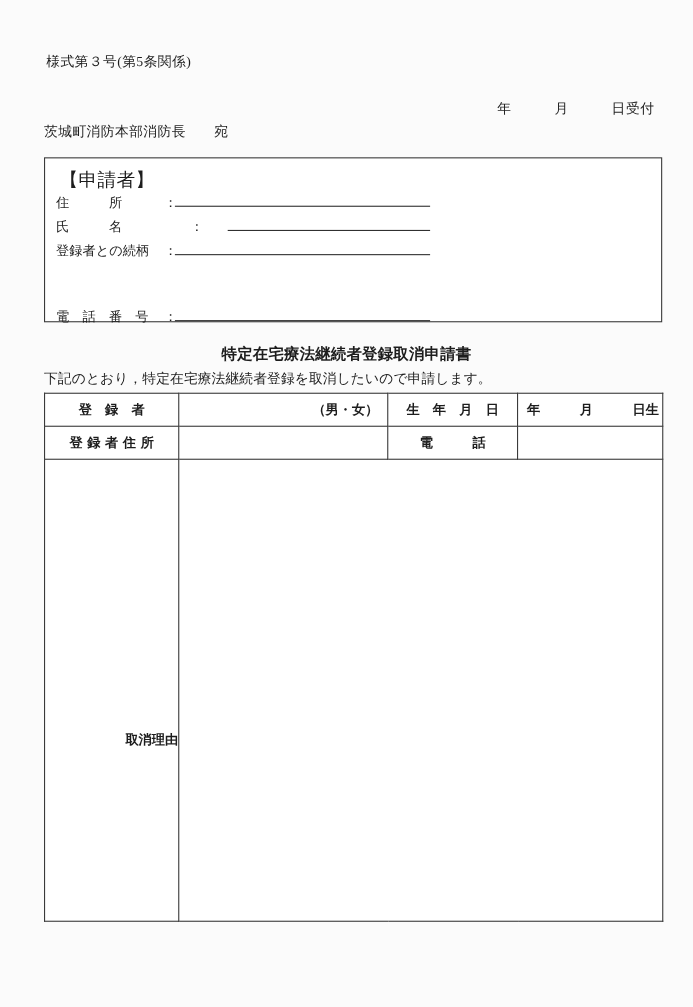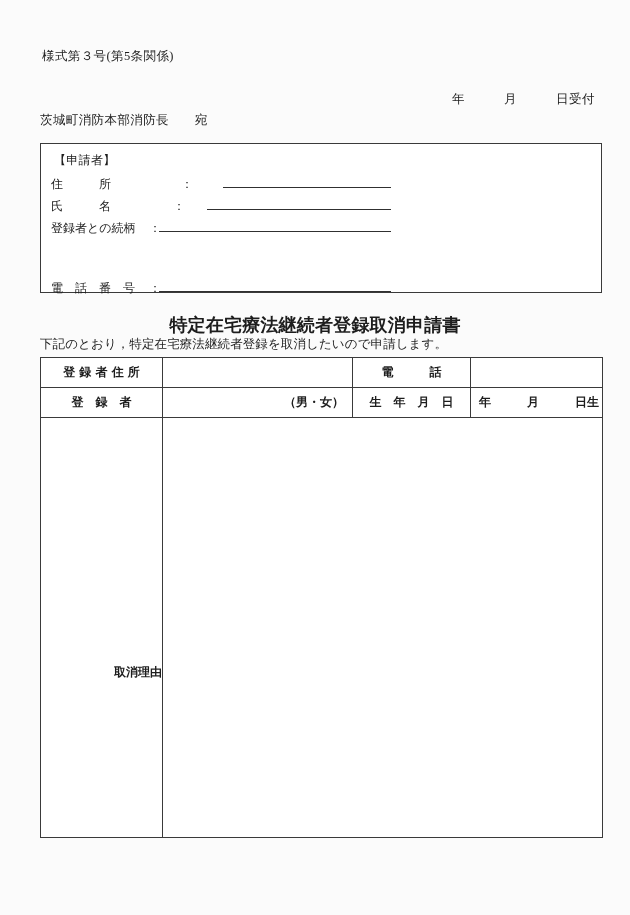--- a/index.html
+++ b/index.html
@@ -61,21 +61,21 @@
     width: 562px;
     height: 150px;
     border: 1px solid #3a3a3a;
     box-sizing: border-box;
     background: #fff;
   }
   #applicant-heading {
     position: absolute;
     left: 13px;
     top: 8px;
-    font-size: 12px;
+    font-size: 17px;
     letter-spacing: .3px;
     white-space: pre;
   }
   .applicant-row {
     position: absolute;
     left: 10px;
     display: flex;
     align-items: baseline;
     width: 340px;
   }
@@ -89,32 +89,32 @@
   .applicant-row .colon {
     font-size: 12px;
     width: 10px;
     display: inline-block;
   }
   .applicant-row .rule {
     flex: 1;
     border-bottom: 1px solid #303030;
     height: 13px;
   }
-  #applicant-row-0 { top: 30px; gap: 32px; }
+  #applicant-row-0 { top: 30px; }
   #applicant-row-1 { top: 52px; gap: 24px; }
   #applicant-row-2 { top: 74px; font-family: Liberation Mono, monospace; }
   #applicant-row-3 { top: 96px; margin-top: 38px; }
 
   
   #doc-title {
     left: 0;
     top: 313px;
     width: 630px;
     text-align: center;
-    font-size: 18px;
+    font-size: 14px;
     letter-spacing: .2px;
     white-space: pre;
   }
   #doc-subtitle {
     left: 40px;
     top: 336px;
     font-size: 12.5px;
     letter-spacing: .1px;
   }
 
@@ -199,30 +199,30 @@
 
   <table id="main-table">
     <colgroup>
       <col style="width:122px">
       <col style="width:190px">
       <col style="width:118px">
       <col style="width:132px">
     </colgroup>
     <tbody>
       <tr>
+        <td class="cell-label gothic">登　録　者</td>
+        <td class="cell-value right gothic">（男・女）</td>
+        <td class="cell-label gothic">生　年　月　日</td>
+        <td class="cell-value center gothic">年　　　月　　　日生</td>
+      </tr>
+      <tr>
         <td class="cell-label gothic">登 録 者 住 所</td>
         <td class="cell-value"></td>
         <td class="cell-label gothic">電　　　話</td>
         <td class="cell-value"></td>
-      </tr>
-      <tr>
-        <td class="cell-label gothic">登　録　者</td>
-        <td class="cell-value right gothic">（男・女）</td>
-        <td class="cell-label gothic">生　年　月　日</td>
-        <td class="cell-value center gothic">年　　　月　　　日生</td>
       </tr>
       <tr>
         <td id="reason-label-cell" class="gothic" style="height:329px">取消理由</td>
         <td id="reason-body-cell" colspan="3"></td>
       </tr>
     </tbody>
   </table>
 
 </div>
 

